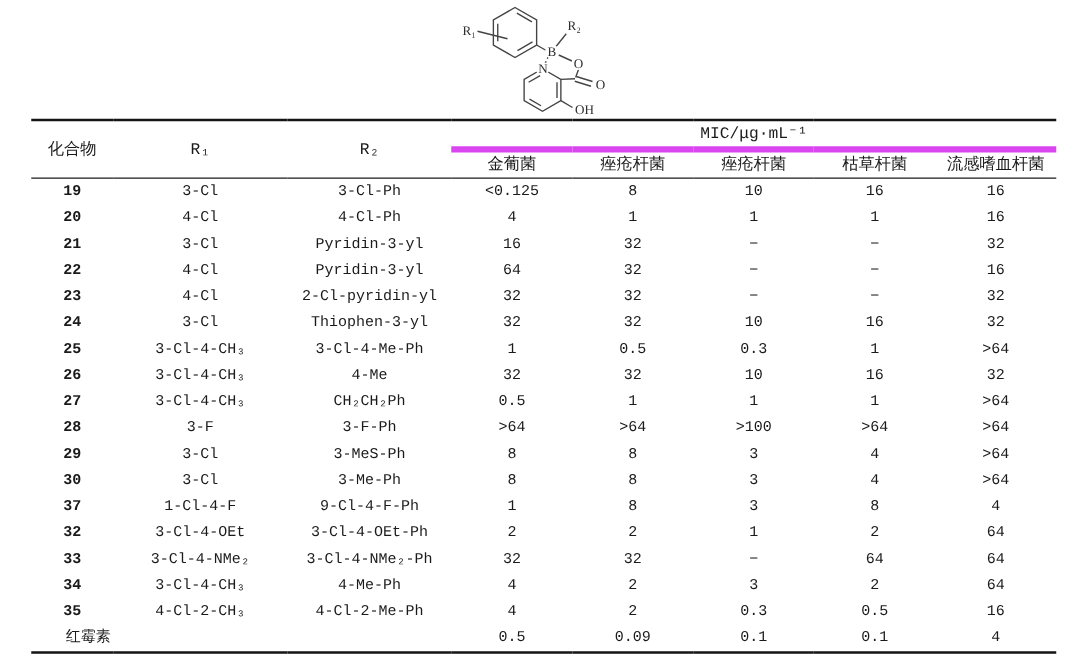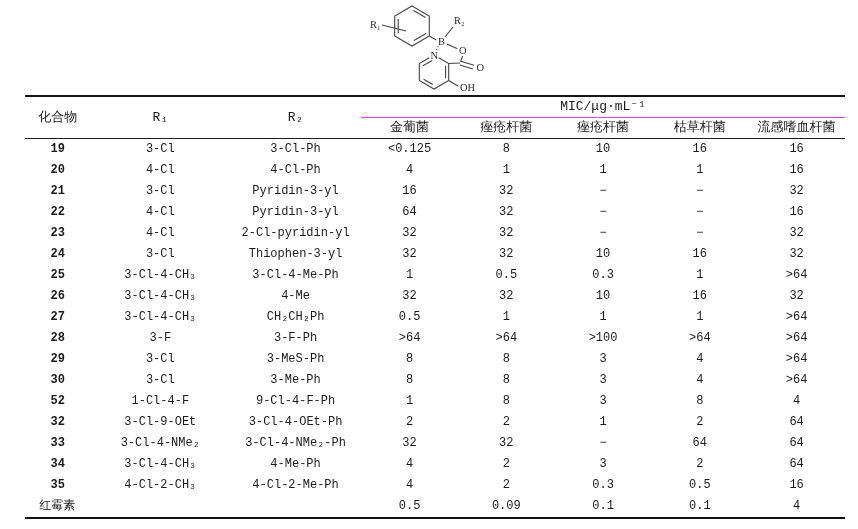--- a/index.html
+++ b/index.html
@@ -16,23 +16,23 @@
   table.mic-table{
     width:820px;margin-left:25px;margin-top:1px;
     border-collapse:collapse;table-layout:fixed;
     border-top:2px solid #141414;
     border-bottom:2.5px solid #141414;
     font-family:Liberation Mono, monospace;
   }
   th{font-weight:normal;font-size:13px;padding:2px 1px;line-height:16px;}
   td{font-size:12px;padding:3px 2px;line-height:15px;text-align:center;}
   thead tr.sub-row th, thead th[rowspan]{border-bottom:1.5px solid #1c1c1c;}
-  th.mic-group{border-bottom:1px solid #d946ef;}
+  th.mic-group{border-bottom:5px solid #d946ef;}
   td.bold{font-weight:bold;}
-  td.ref{text-align:center;padding-left:1px;}
+  td.ref{text-align:right;padding-left:1px;}
   col.c-compound{width:8%;}
   col.c-r1{width:17%;}
   col.c-r2{width:16%;}
   col.c-mic{width:11.8%;}
 </style>
 </head>
 <body>
 
 <div class="figure-wrap">
   <svg width="170" height="92" viewBox="0 0 170 92">
@@ -225,32 +225,32 @@
         <td class="bold">30</td>
         <td>3-Cl</td>
         <td>3-Me-Ph</td>
         <td>8</td>
         <td>8</td>
         <td>3</td>
         <td>4</td>
         <td>&gt;64</td>
       </tr>
       <tr>
-        <td class="bold">52</td>
+        <td class="bold">37</td>
         <td>1-Cl-4-F</td>
         <td>9-Cl-4-F-Ph</td>
         <td>1</td>
         <td>8</td>
         <td>3</td>
         <td>8</td>
         <td>4</td>
       </tr>
       <tr>
         <td class="bold">32</td>
-        <td>3-Cl-9-OEt</td>
+        <td>3-Cl-4-OEt</td>
         <td>3-Cl-4-OEt-Ph</td>
         <td>2</td>
         <td>2</td>
         <td>1</td>
         <td>2</td>
         <td>64</td>
       </tr>
       <tr>
         <td class="bold">33</td>
         <td>3-Cl-4-NMe₂</td>

